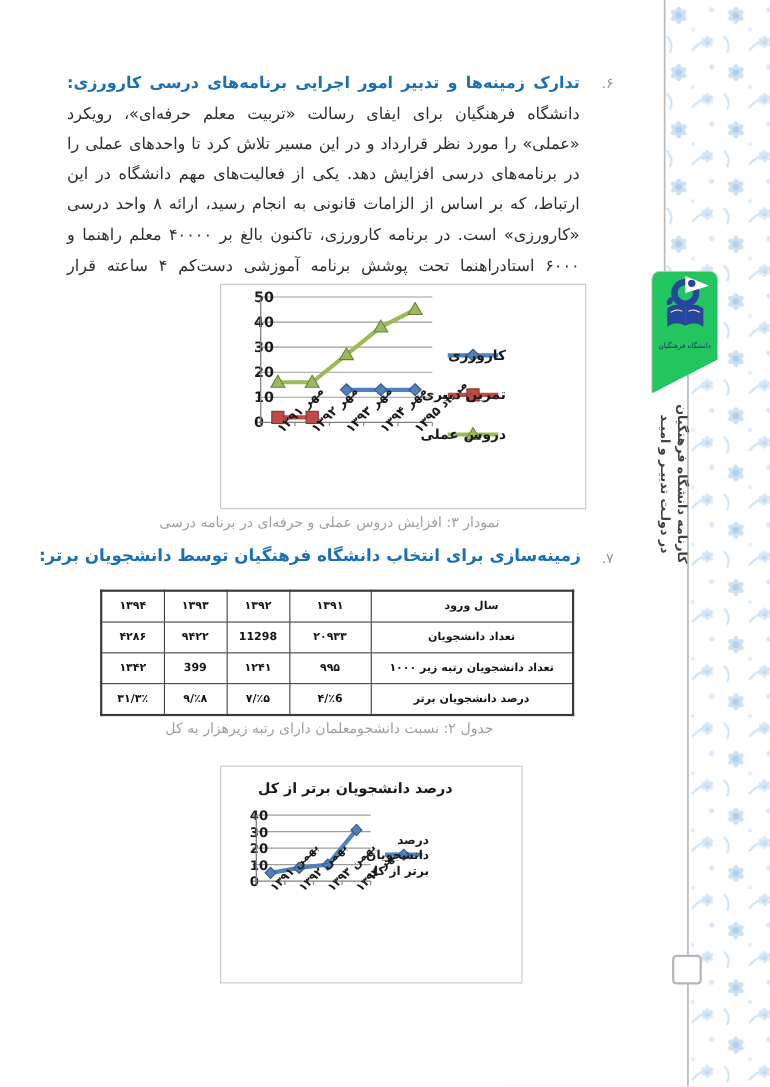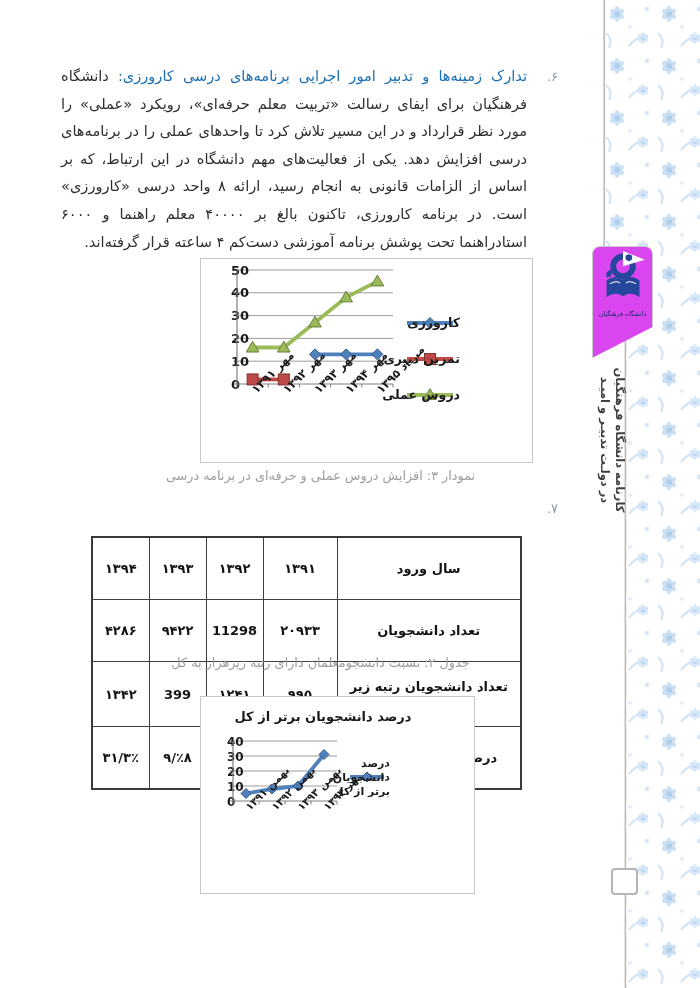--- a/index.html
+++ b/index.html
@@ -9,52 +9,52 @@
     margin:0 auto;
   }
   
   .num-marker{position:absolute;color:#8a97a6;font-size:13px;font-weight:normal;}
   #marker6{right:142px;top:69px;}
   #marker7{right:142px;top:501px;}
   .para{
     position:absolute;right:173px;top:62px;width:466px;margin:0;
     font-size:14.6px;line-height:27.6px;text-align:justify;color:#2e2e2e;
   }
-  .para .head{color:#1b6fb5;font-weight:normal;}
+  .para .head{color:#1b6fb5;font-weight:bold;}
   #head7{
     position:absolute;right:172px;top:496px;margin:0;
     font-size:15.2px;font-weight:bold;color:#1b6fb5;
   }
   .caption{
-    position:absolute;left:68px;width:505px;text-align:center;
+    position:absolute;left:47px;width:505px;text-align:center;
     color:#9e9e9e;font-size:12.8px;
   }
   #cap3{top:468px;}
   #capT{top:655px;}
   #cap4{top:903px;}
   
   .chart{position:absolute;background:#fff;border:1px solid #c6c6c6;}
   #chart3{left:200px;top:258px;width:331px;height:203px;}
   #chart4{left:200px;top:696px;width:273px;height:196px;}
   
   #table2{
     position:absolute;right:178px;top:536px;width:429px;
     border-collapse:collapse;table-layout:fixed;direction:rtl;
     border:2px solid #3a3a3a;
   }
   #table2 td{
     border:1px solid #3f3f3f;height:27px;text-align:center;vertical-align:middle;
-    font-weight:bold;font-size:13px;color:#141414;padding:17px 2px;overflow:hidden;
+    font-weight:bold;font-size:10px;color:#141414;padding:0 2px;overflow:hidden;
   }
   #table2 td.val{direction:ltr;unicode-bidi:isolate;}
   
   .floral-strip{position:absolute;left:603px;top:0;width:97px;height:988px;}
   .badge{
     position:absolute;left:592px;top:246px;width:59px;height:110px;
-    background:#d946ef;border:1px solid #c9c9c9;border-radius:8px 8px 0 0;
+    background:#22c55e;border:1px solid #c9c9c9;border-radius:8px 8px 0 0;
     clip-path:polygon(0 0,100% 0,100% 72%,0 100%);
     text-align:center;direction:rtl;
   }
   .badge-script{font-size:6.5px;color:#1c2f6e;margin-top:1px;letter-spacing:0;}
   .vtext{
     position:absolute;left:612px;top:440px;
     transform:translate(-50%,-50%) rotate(90deg);
     white-space:nowrap;text-align:center;
     font-size:11.5px;font-weight:bold;color:#3f3f3f;line-height:15px;
   }
@@ -121,20 +121,21 @@
         <line x1="206" y1="100" x2="252" y2="100" stroke="#BE4B48" stroke-width="3.8"></line>
         <rect x="223.5" y="94.5" width="11" height="11" fill="#BE4B48" stroke="rgb(129,51,49)" stroke-width="1"></rect>
         <text x="259" y="104" text-anchor="start" font-size="12.5" font-weight="bold" fill="#1a1a1a">تمرین دبیری</text>
         <line x1="206" y1="136" x2="252" y2="136" stroke="#9BBB59" stroke-width="3.8"></line>
         <path d="M229 129.7L235.3 140.5L222.7 140.5Z" fill="#9BBB59" stroke="rgb(105,127,61)" stroke-width="1"></path>
         <text x="259" y="140" text-anchor="start" font-size="12.5" font-weight="bold" fill="#1a1a1a">دروس عملی</text>
       </svg></div>
   <div id="cap3" class="caption">نمودار ۳: افزایش دروس عملی و حرفه‌ای در برنامه درسی</div>
 
   <span class="num-marker" id="marker7">۷.</span>
+  <h2 id="head7">زمینه‌سازی برای انتخاب دانشگاه فرهنگیان توسط دانشجویان برتر:</h2>
 
   <table id="table2">
     <colgroup>
       <col style="width:184px">
         <col style="width:74px">
         <col style="width:57px">
       <col style="width:57px">
         <col style="width:57px">
     </colgroup>
     <tbody id="table2-body">

